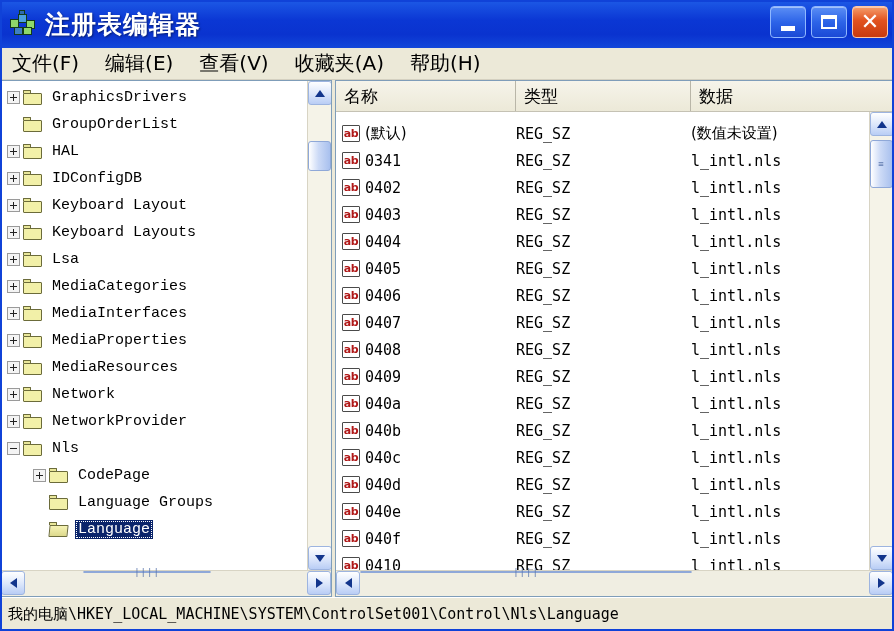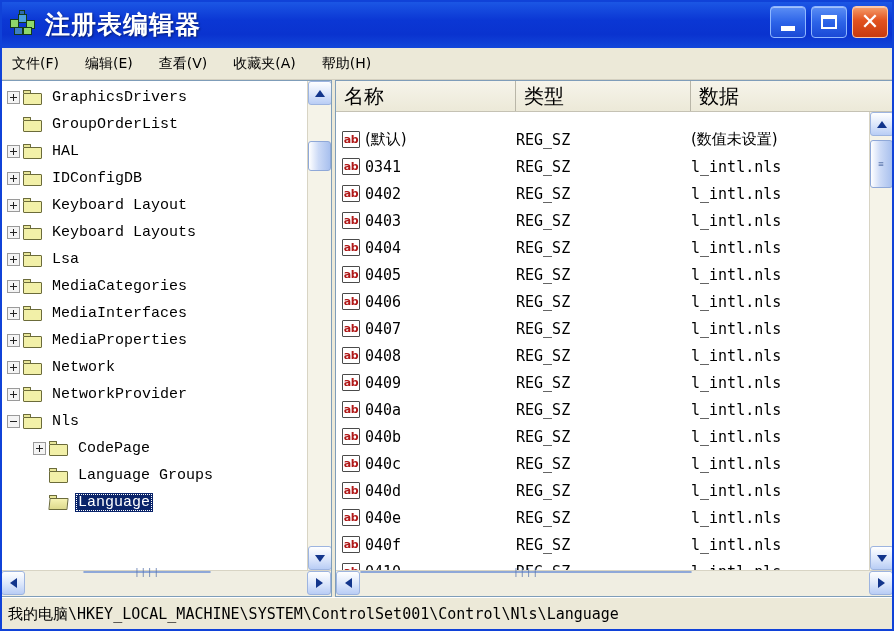--- a/index.html
+++ b/index.html
@@ -93,21 +93,21 @@
     flex: 0 0 32px;
     height: 32px;
     background: #ece9d8;
     border-bottom: 1px solid #d4d0c0;
     display: flex;
     align-items: center;
     padding-left: 10px;
     gap: 22px;
   }
   .menu-item {
-    font-size: 14px;
+    font-size: 20px;
     color: #000000;
     white-space: nowrap;
     font-family: "DejaVu Sans", sans-serif;
     cursor: default;
     padding: 2px 2px;
   }
 
   
   .body {
     flex: 1 1 auto;
@@ -222,39 +222,39 @@
 
   
   .lv-header {
     display: flex;
     height: 31px;
     flex: 0 0 31px;
     background: #ece9d8;
     border-bottom: 1px solid #c5c2b4;
   }
   .lv-th {
-    font-size: 20px;
+    font-size: 17px;
     color: #000;
     font-family: "DejaVu Sans", sans-serif;
     display: flex;
     align-items: center;
     padding-left: 8px;
     border-right: 1px solid #b9b6a8;
     background: linear-gradient(180deg,#f6f4ea 0%,#ece9d8 100%);
     cursor: pointer;
     white-space: nowrap;
   }
   .col-name { width: 180px; flex: 0 0 180px; }
   .col-type { width: 175px; flex: 0 0 175px; }
   .col-data { flex: 1 1 auto; border-right: none; }
 
   .lv-body {
     font-family: "DejaVu Sans Mono", monospace;
     font-size: 15px;
-    padding-top: 14px;
+    padding-top: 8px;
   }
   .lv-row {
     height: 27px;
     display: flex;
     align-items: center;
     white-space: nowrap;
     cursor: default;
   }
   .lv-cell { display: flex; align-items: center; overflow: hidden; }
   .lv-cell.c-name { width: 180px; flex: 0 0 180px; padding-left: 6px; }
@@ -524,20 +524,29 @@
                 </div>
                 <div class="tree-label">MediaProperties</div>
               </div>
               <div class="tree-row">
                 <div class="tree-indent" style="width: 6px;"></div>
                 <div class="expander plus"></div>
                 <div class="folder">
                   <div class="tab-piece"></div>
                   <div class="body-piece"></div>
                 </div>
+                <div class="tree-label">MediaResources</div>
+              </div>
+              <div class="tree-row">
+                <div class="tree-indent" style="width: 6px;"></div>
+                <div class="expander plus"></div>
+                <div class="folder">
+                  <div class="tab-piece"></div>
+                  <div class="body-piece"></div>
+                </div>
                 <div class="tree-label">Network</div>
               </div>
               <div class="tree-row">
                 <div class="tree-indent" style="width: 6px;"></div>
                 <div class="expander plus"></div>
                 <div class="folder">
                   <div class="tab-piece"></div>
                   <div class="body-piece"></div>
                 </div>
                 <div class="tree-label">NetworkProvider</div>

